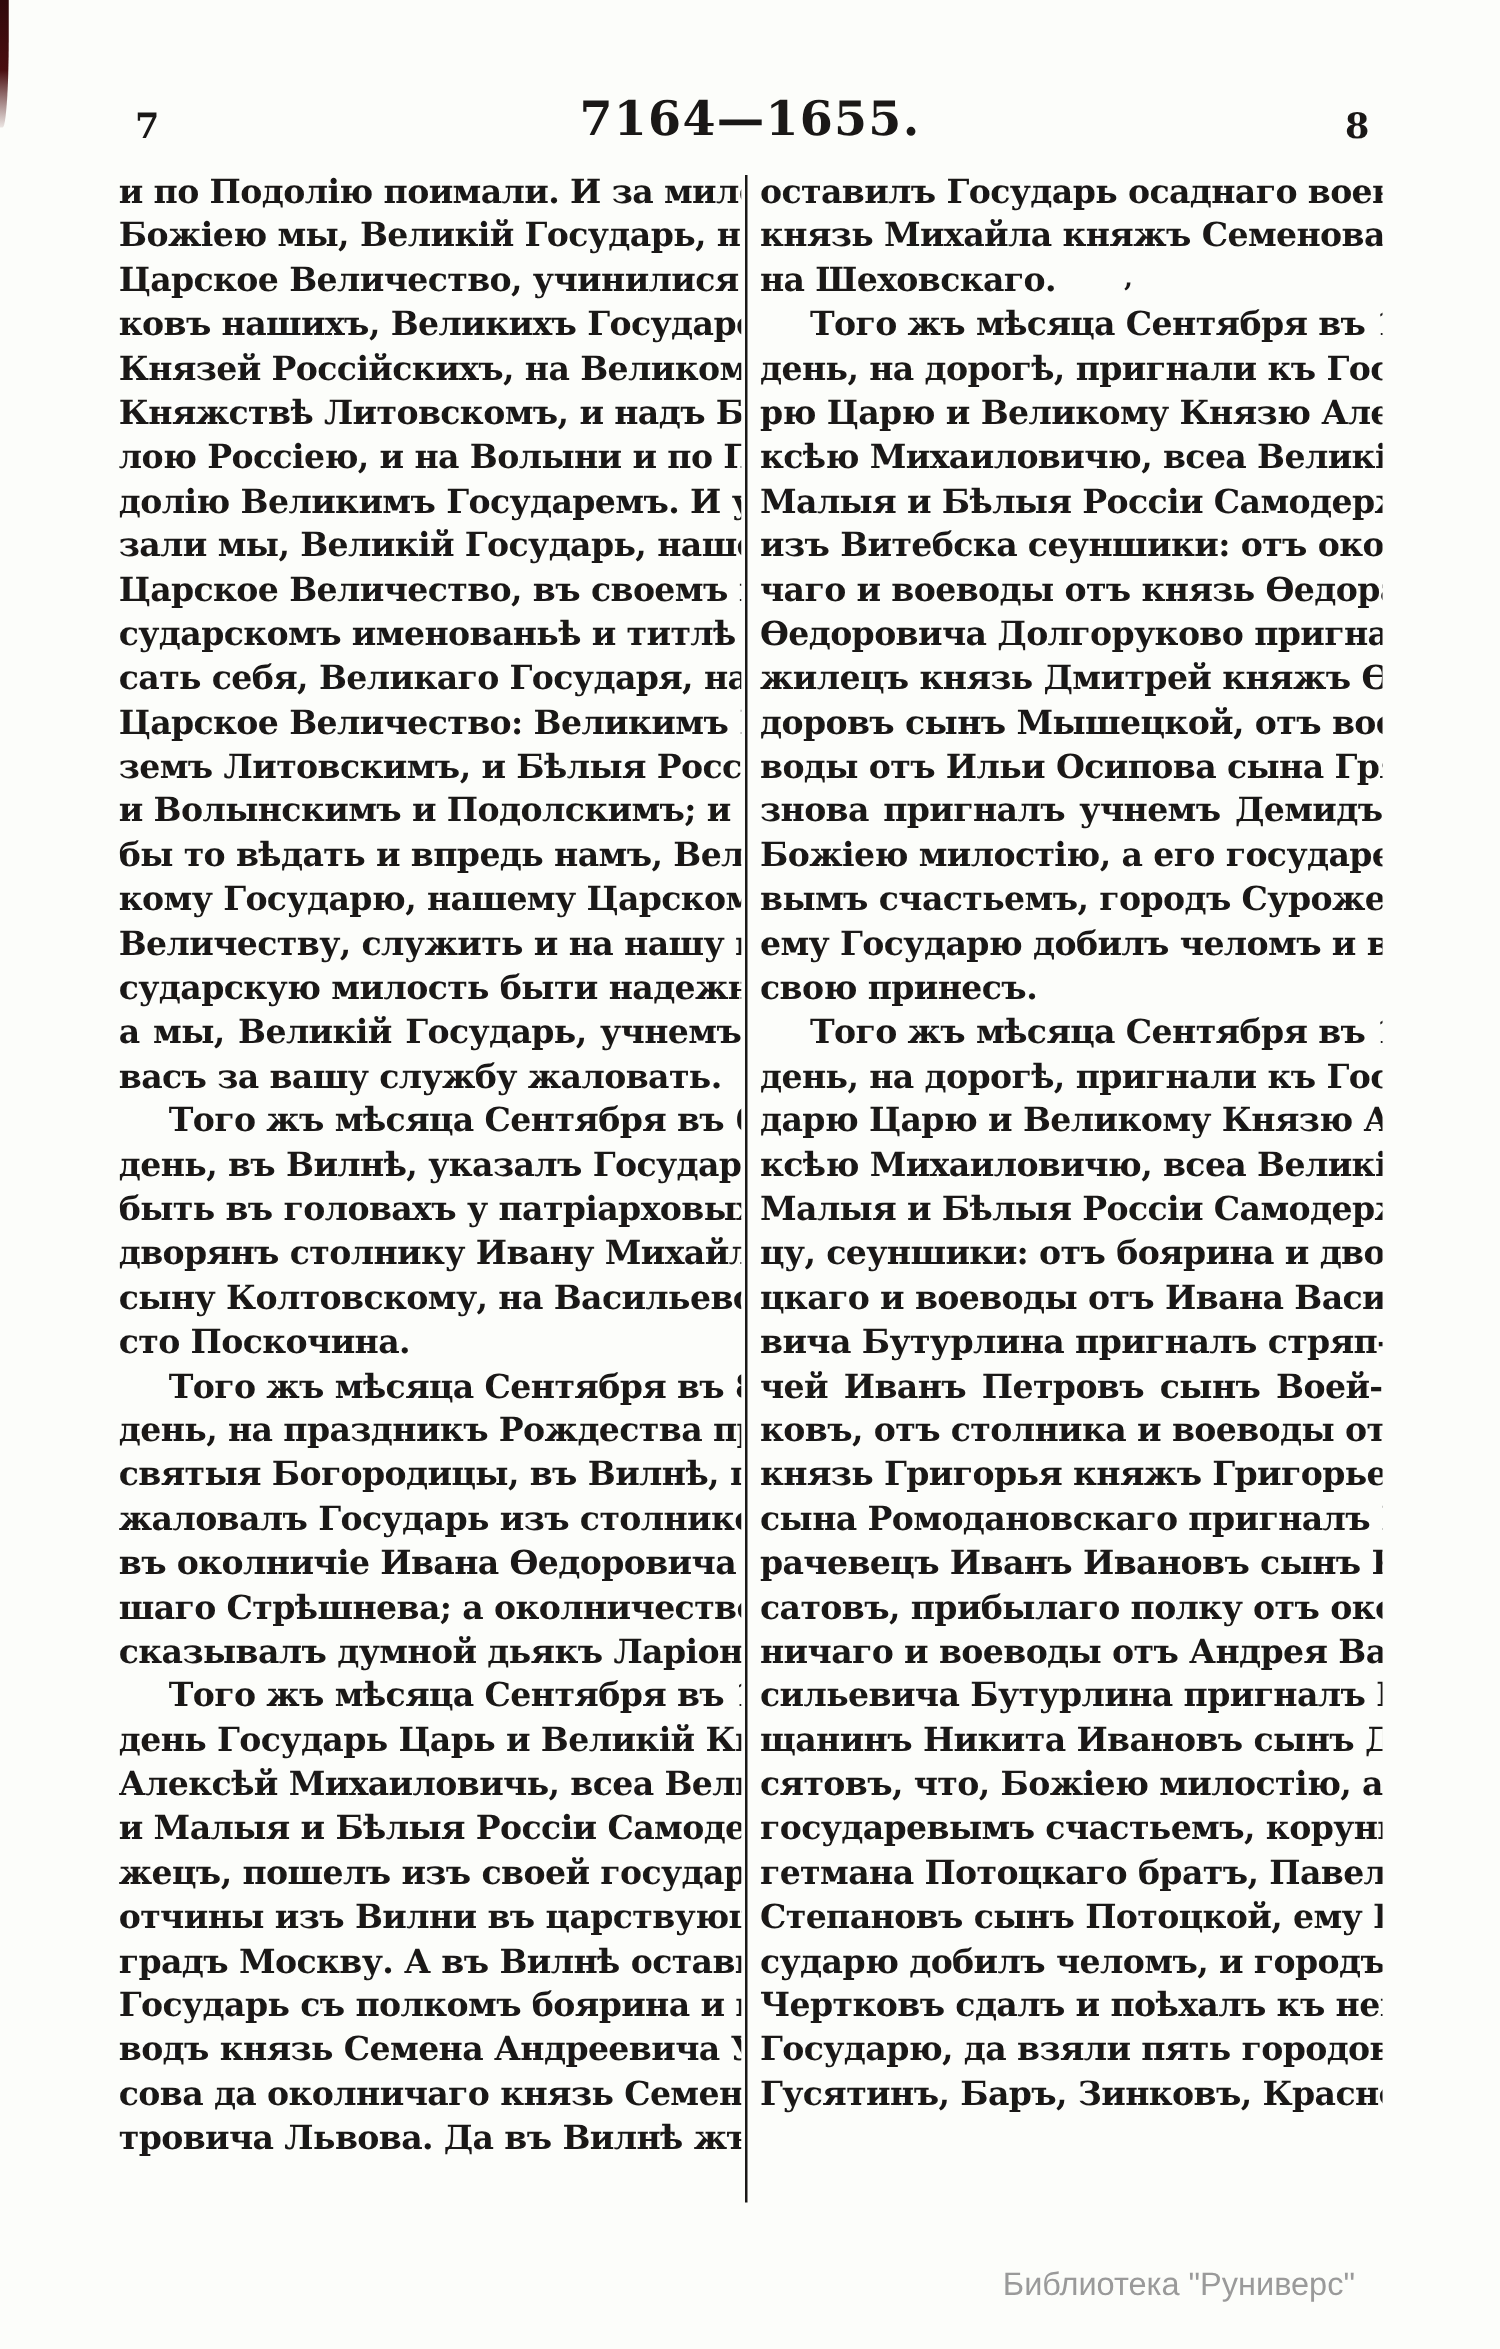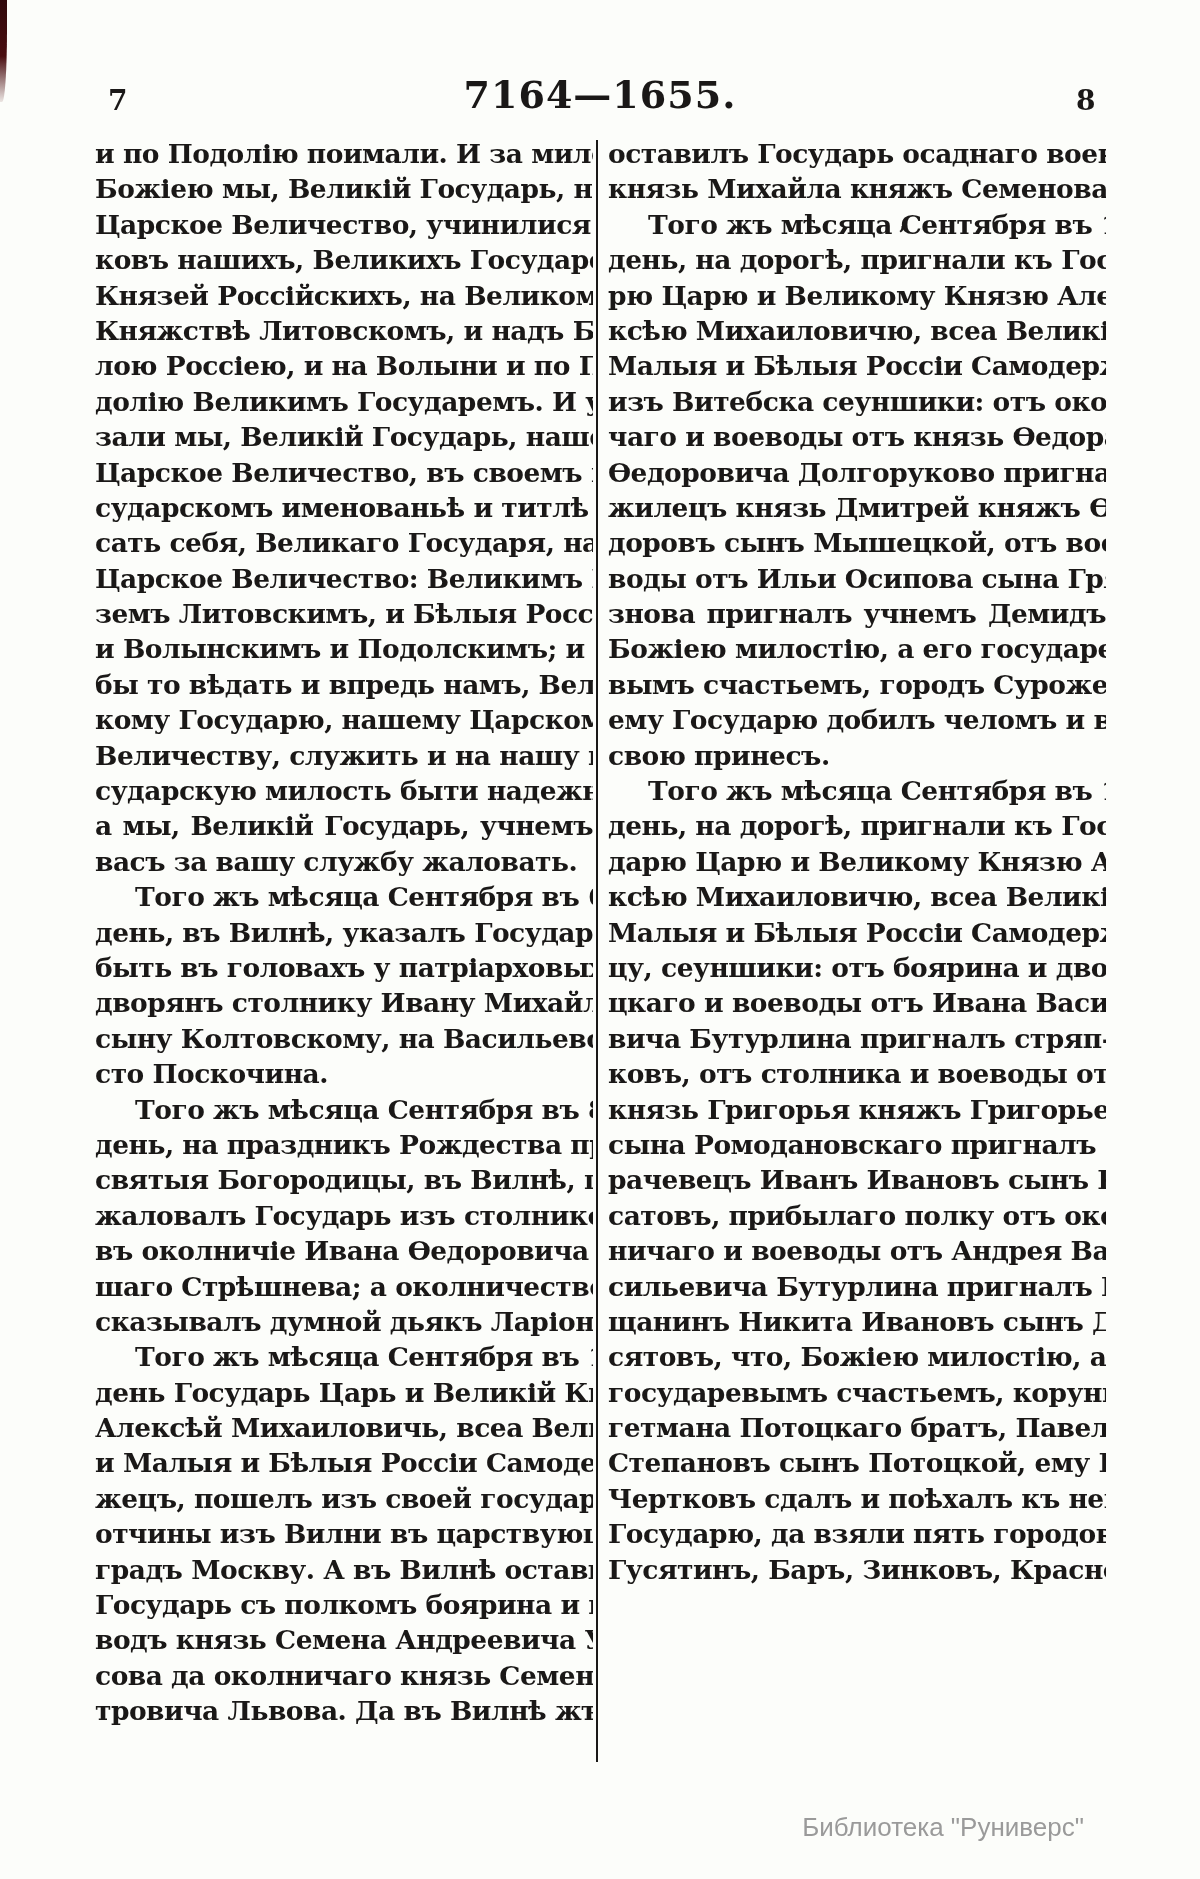--- a/index.html
+++ b/index.html
@@ -140,20 +140,21 @@
       <div class="line">водъ князь Семена Андреевича Уру-</div>
       <div class="line">сова да околничаго князь Семена Пе-</div>
       <div class="line">тровича Львова. Да въ Вилнѣ жъ</div>
     </div>
 
   <div class="divider"></div>
 
   <div class="col right">
       <div class="line">оставилъ Государь осаднаго воеводу</div>
       <div class="line">князь Михайла княжъ Семенова сы-</div>
+      <div class="line end">на Шеховскаго.</div>
       <div class="line indent">Того жъ мѣсяца Сентября въ 14</div>
       <div class="line">день, на дорогѣ, пригнали къ Госуда-</div>
       <div class="line">рю Царю и Великому Князю Але-</div>
       <div class="line">ксѣю Михаиловичю, всеа Великія и</div>
       <div class="line">Малыя и Бѣлыя Россіи Самодержцу,</div>
       <div class="line">изъ Витебска сеуншики: отъ околни-</div>
       <div class="line">чаго и воеводы отъ князь Ѳедора</div>
       <div class="line">Ѳедоровича Долгоруково пригналъ</div>
       <div class="line">жилецъ князь Дмитрей княжъ Ѳе-</div>
       <div class="line">доровъ сынъ Мышецкой, отъ вое-</div>
@@ -164,32 +165,34 @@
       <div class="line">ему Государю добилъ челомъ и вину</div>
       <div class="line end">свою принесъ.</div>
       <div class="line indent">Того жъ мѣсяца Сентября въ 15</div>
       <div class="line">день, на дорогѣ, пригнали къ Госу-</div>
       <div class="line">дарю Царю и Великому Князю Але-</div>
       <div class="line">ксѣю Михаиловичю, всеа Великія и</div>
       <div class="line">Малыя и Бѣлыя Россіи Самодерж-</div>
       <div class="line">цу, сеуншики: отъ боярина и дворе-</div>
       <div class="line">цкаго и воеводы отъ Ивана Василье-</div>
       <div class="line">вича Бутурлина пригналъ стряп-</div>
+      <div class="line">чей Иванъ Петровъ сынъ Воей-</div>
       <div class="line">ковъ, отъ столника и воеводы отъ</div>
       <div class="line">князь Григорья княжъ Григорьева</div>
       <div class="line">сына Ромодановскаго пригналъ Ка-</div>
       <div class="line">рачевецъ Иванъ Ивановъ сынъ Ка-</div>
       <div class="line">сатовъ, прибылаго полку отъ окол-</div>
       <div class="line">ничаго и воеводы отъ Андрея Ва-</div>
       <div class="line">сильевича Бутурлина пригналъ Ме-</div>
       <div class="line">щанинъ Никита Ивановъ сынъ Де-</div>
       <div class="line">сятовъ, что, Божіею милостію, а его</div>
       <div class="line">государевымъ счастьемъ, коруннаго</div>
       <div class="line">гетмана Потоцкаго братъ, Павелъ</div>
       <div class="line">Степановъ сынъ Потоцкой, ему Го-</div>
+      <div class="line">сударю добилъ челомъ, и городъ</div>
       <div class="line">Чертковъ сдалъ и поѣхалъ къ нему</div>
       <div class="line">Государю, да взяли пять городовъ:</div>
       <div class="line">Гусятинъ, Баръ, Зинковъ, Красно-</div>
     </div>
 
   <div class="stray">ʼ</div>
 
   <div class="watermark">Библиотека "Руниверс"</div>
 
 </div>

